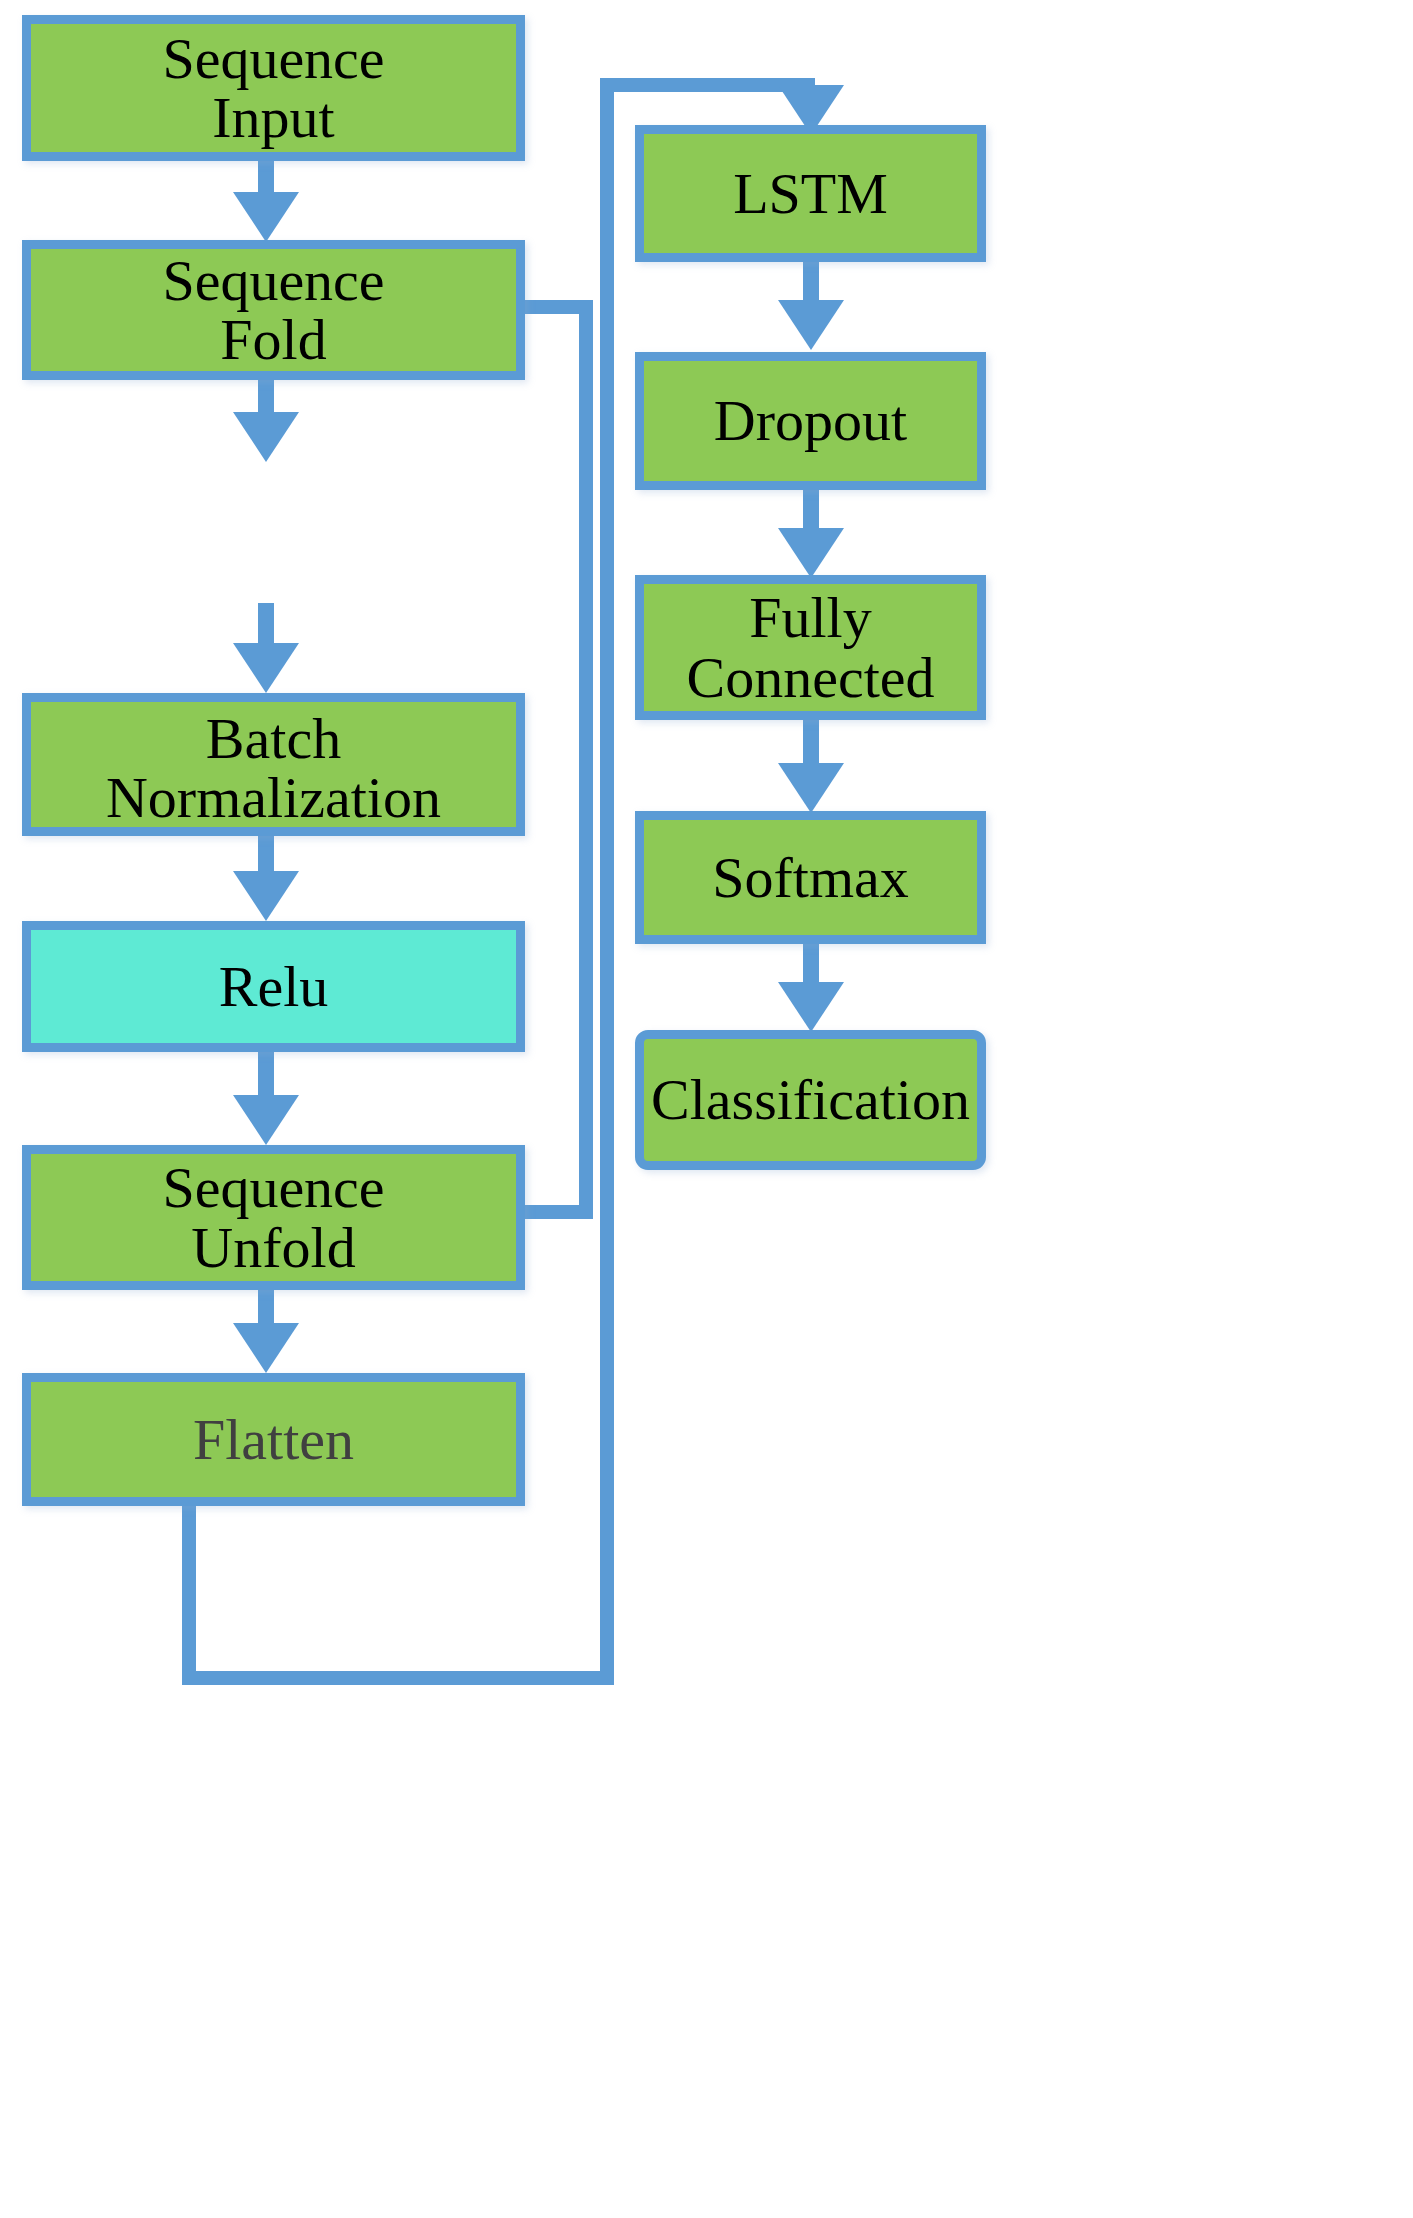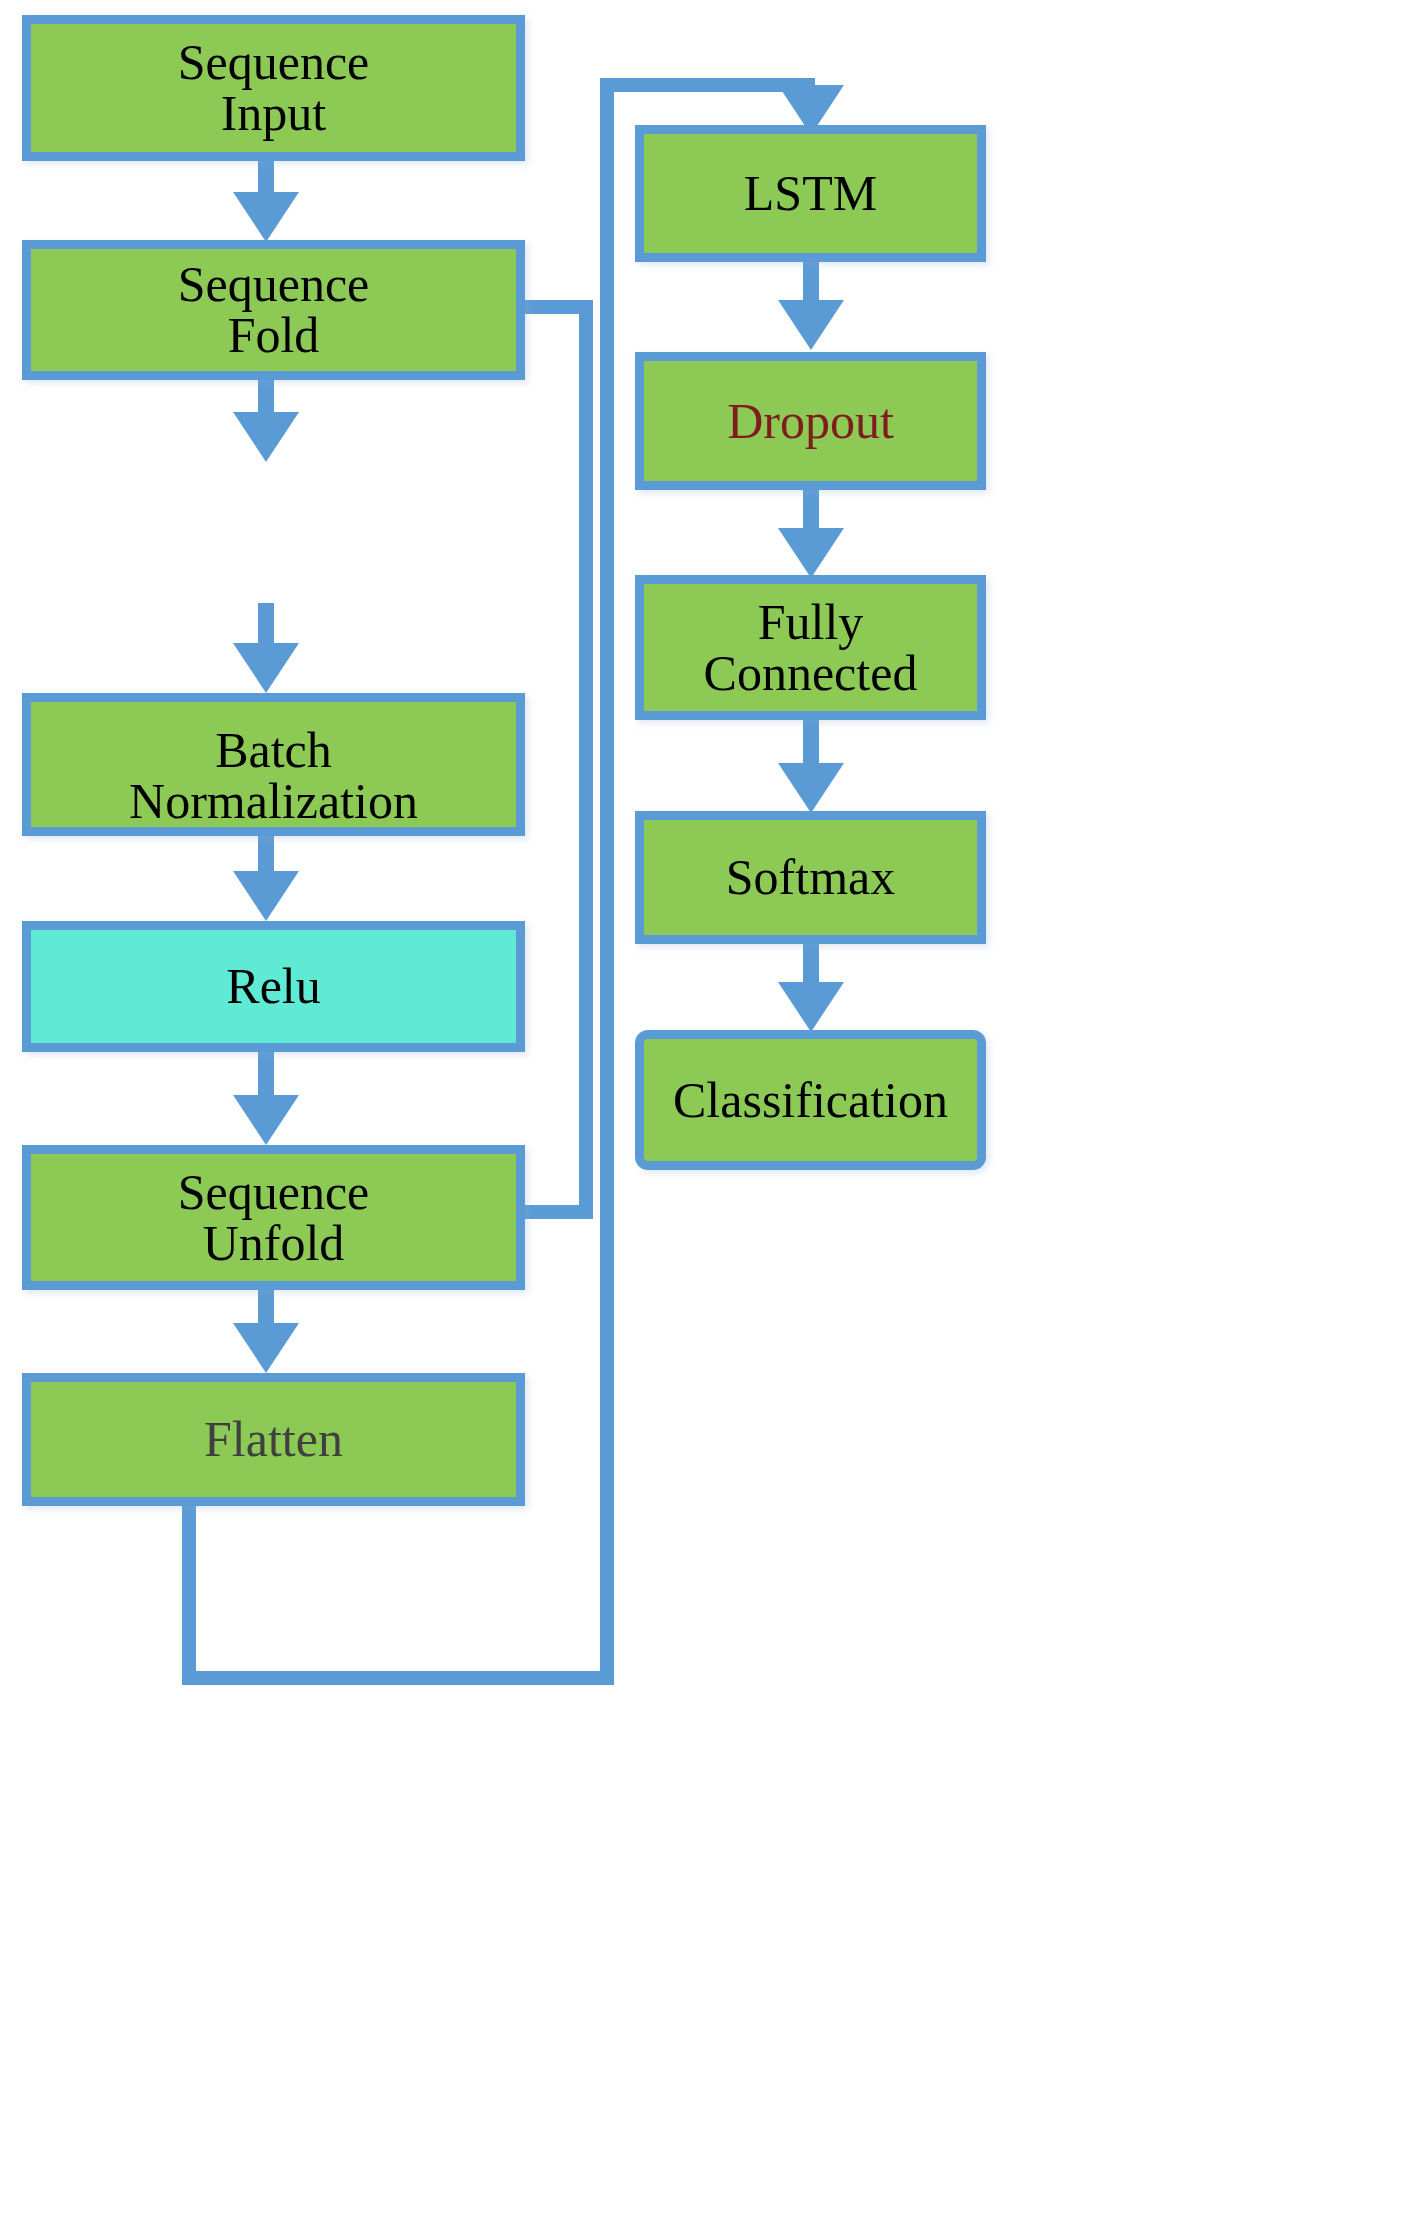--- a/index.html
+++ b/index.html
@@ -20,21 +20,21 @@
   .node {
     position: absolute;
     box-sizing: border-box;
     background: #8DC955;
     border: 9px solid #5B9BD5;
     display: flex;
     align-items: center;
     justify-content: center;
     text-align: center;
     color: #000000;
-    font-size: 50px;
+    font-size: 58px;
     line-height: 1.02;
     letter-spacing: 0px;
     z-index: 3;
     box-shadow: 3px 3px 7px rgba(140,170,210,0.28);
   }
   .node .lbl {
     display: block;
     width: 100%;
     padding: 0 6px;
     box-sizing: border-box;
@@ -95,21 +95,21 @@
   </div>
 
   <div class="node" style="left: 22px; top: 1373px; width: 503px; height: 133px; background: rgb(141, 201, 85); border-color: rgb(91, 155, 213); color: #404040;">
     <span class="lbl" style="white-space:pre-line;">Flatten</span>
   </div>
 
   <div class="node" style="left: 635px; top: 125px; width: 351px; height: 137px; background: rgb(141, 201, 85); border-color: rgb(91, 155, 213); color: rgb(0, 0, 0);">
     <span class="lbl" style="white-space:pre-line;">LSTM</span>
   </div>
 
-  <div class="node" style="left: 635px; top: 352px; width: 351px; height: 138px; background: rgb(141, 201, 85); border-color: rgb(91, 155, 213); color: #7f1d1d;">
+  <div class="node" style="left: 635px; top: 352px; width: 351px; height: 138px; background: rgb(141, 201, 85); border-color: rgb(91, 155, 213); color: #000000;">
     <span class="lbl" style="white-space:pre-line;">Dropout</span>
   </div>
 
   <div class="node" style="left: 635px; top: 575px; width: 351px; height: 145px; background: rgb(141, 201, 85); border-color: rgb(91, 155, 213); color: rgb(0, 0, 0);">
     <span class="lbl" style="white-space:pre-line;">Fully
 Connected</span>
   </div>
 
   <div class="node" style="left: 635px; top: 811px; width: 351px; height: 133px; background: rgb(141, 201, 85); border-color: rgb(91, 155, 213); color: rgb(0, 0, 0);">
     <span class="lbl" style="white-space:pre-line;">Softmax</span>

